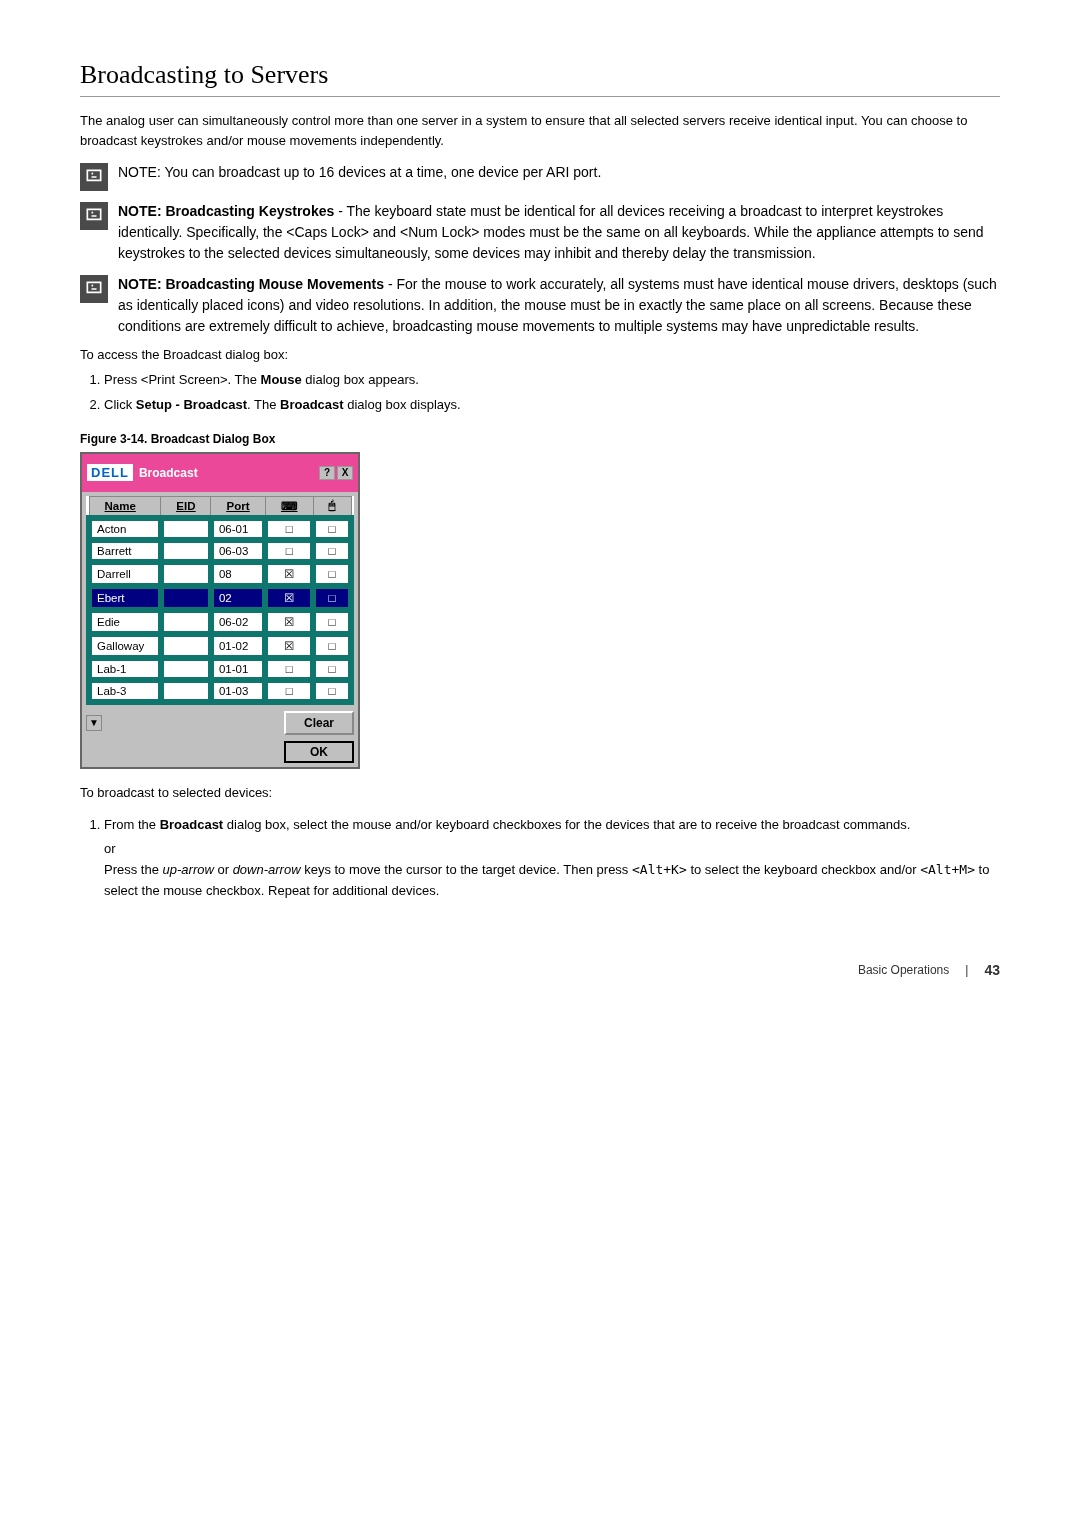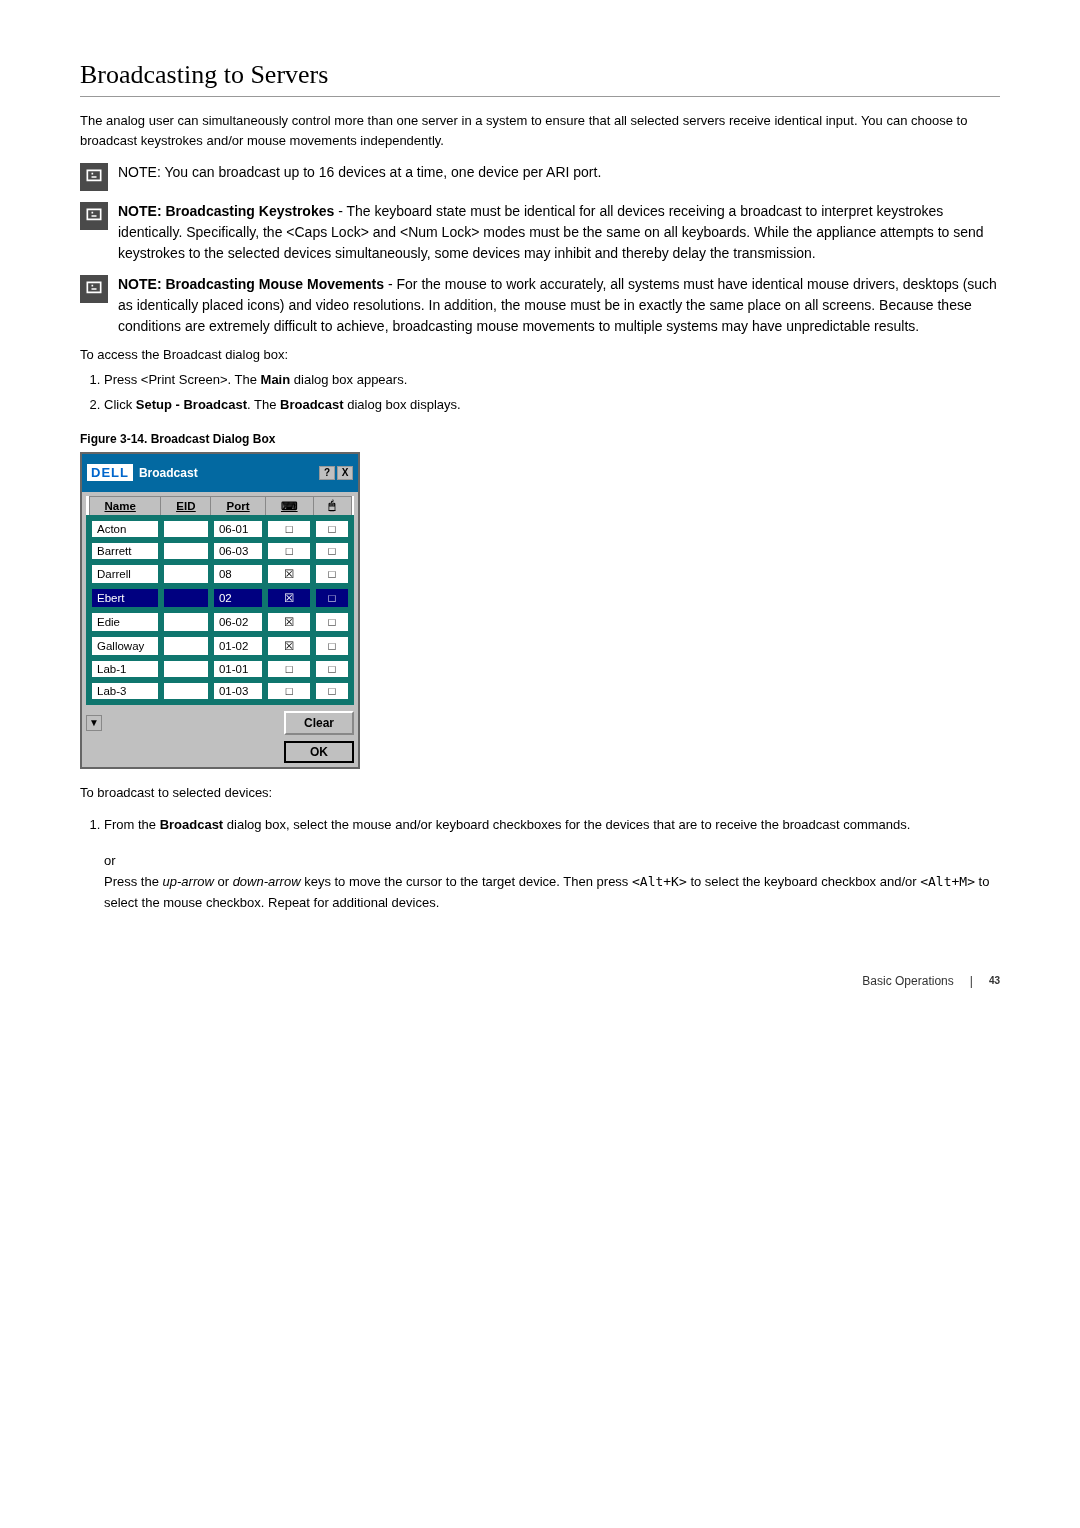--- a/index.html
+++ b/index.html
@@ -85,21 +85,21 @@
 
     
     .dialog-box {
       border: 2px solid #666;
       width: 280px;
       background: #c0c0c0;
       margin-bottom: 16px;
     }
 
     .dialog-titlebar {
-      background: #0369a1;
+      background: #ec4899;
       color: white;
       display: flex;
       align-items: center;
       padding: 19px 5px;
       justify-content: space-between;
       height: 24px;
     }
 
     .dialog-titlebar-left {
       display: flex;
@@ -239,39 +239,39 @@
     }
 
     ol.bottom-steps li {
       font-size: 13px;
       line-height: 1.6;
       margin-bottom: 6px;
     }
 
     ol.bottom-steps li .sub-para {
       display: block;
-      margin-top: 16px;
+      margin-top: 4px;
     }
 
     .page-footer {
       display: flex;
       justify-content: flex-end;
       align-items: center;
       margin-top: 60px;
       font-size: 12px;
       color: #333;
     }
 
     .page-footer-text {
       margin-right: 16px;
     }
 
     .page-number {
       font-weight: bold;
-      font-size: 10px;
+      font-size: 14px;
     }
 
     .kbd {
       font-family: monospace;
     }
   </style>
 </head>
 <body>
 
 <h1 class="page-title">Broadcasting to Servers</h1>
@@ -301,21 +301,21 @@
     <svg viewBox="0 0 24 24" xmlns="http://www.w3.org/2000/svg">
       <path d="M3 3h18v14H3V3zm2 2v10h14V5H5zm4 2h2v2H9V7zm0 4h6v2H9v-2z"></path>
     </svg>
   </div>
   <p class="note-text"><strong>NOTE:  Broadcasting Mouse Movements</strong><span> - For the mouse to work accurately, all systems must have identical mouse drivers, desktops (such as identically placed icons) and video resolutions. In addition, the mouse must be in exactly the same place on all screens. Because these conditions are extremely difficult to achieve, broadcasting mouse movements to multiple systems may have unpredictable results.</span></p>
 </div>
 
 <p class="steps-intro">To access the Broadcast dialog box:</p>
 
 <ol class="steps">
-  <li>Press &lt;Print Screen&gt;. The <strong>Main</strong> dialog box appears.</li>
+  <li>Press &lt;Print Screen&gt;. The <strong>Mouse</strong> dialog box appears.</li>
   <li>Click <strong>Setup - Broadcast</strong>. The <strong>Broadcast</strong> dialog box displays.</li>
 </ol>
 
 <p class="figure-caption">Figure 3-14.    Broadcast Dialog Box</p>
 
 <div class="dialog-box">
 
   <div class="dialog-titlebar">
     <div class="dialog-titlebar-left">
       <span class="dell-logo">DELL</span>

